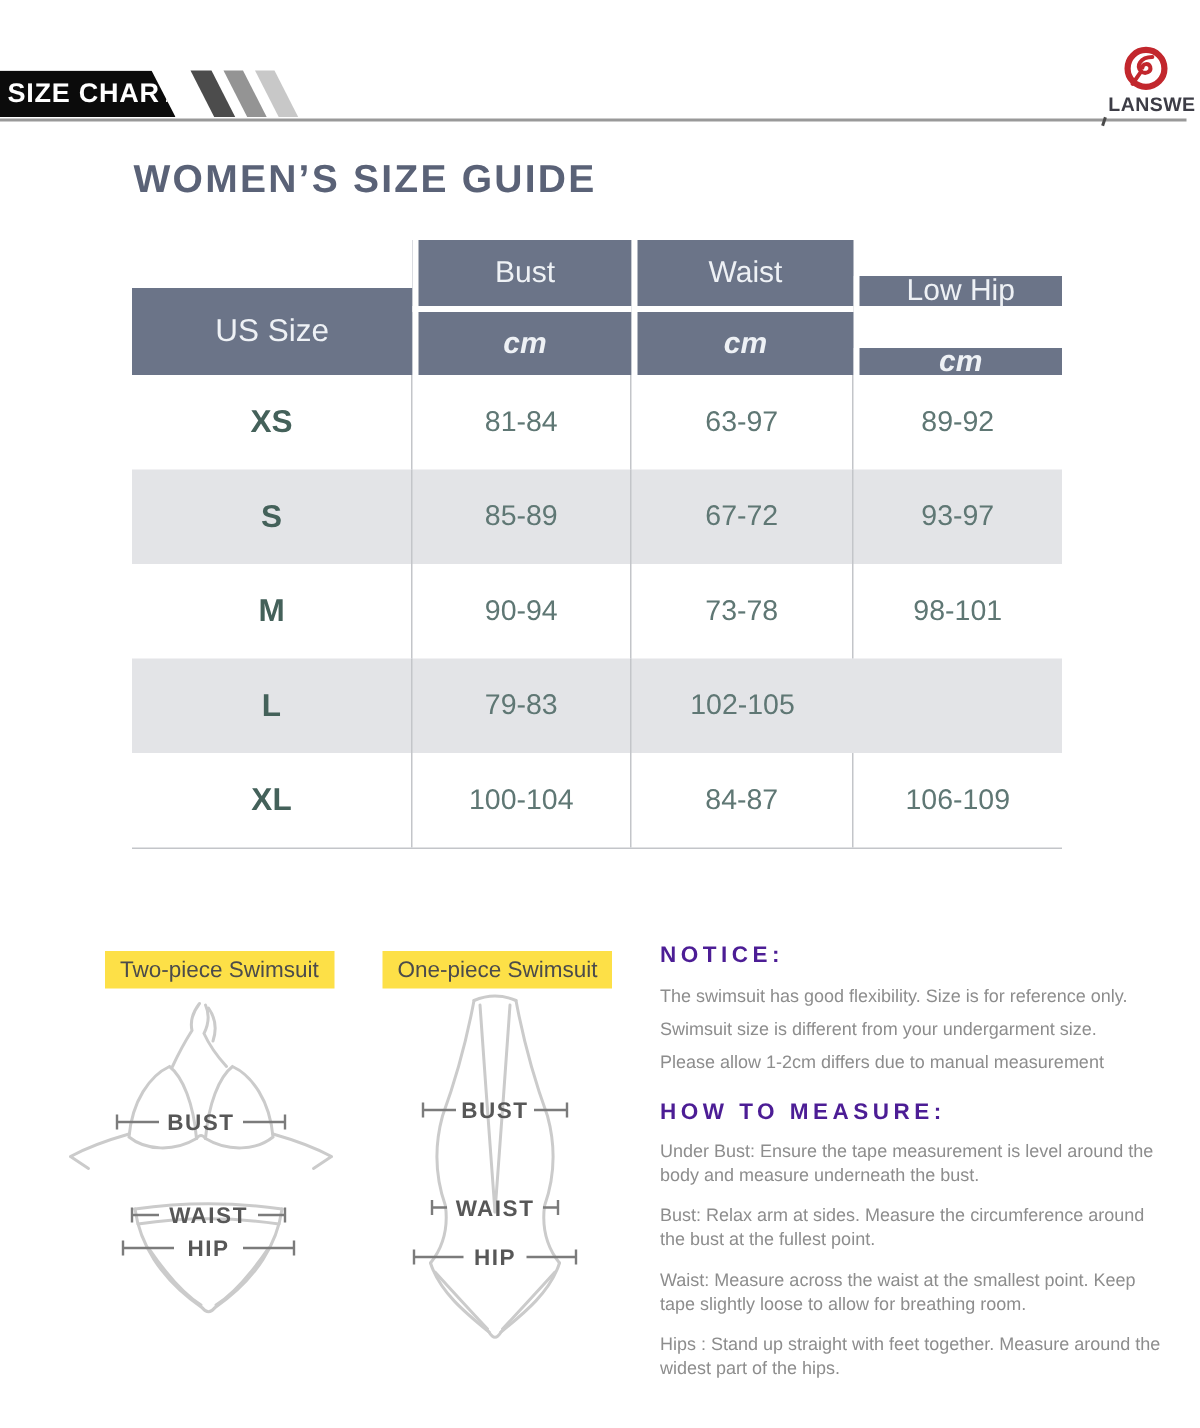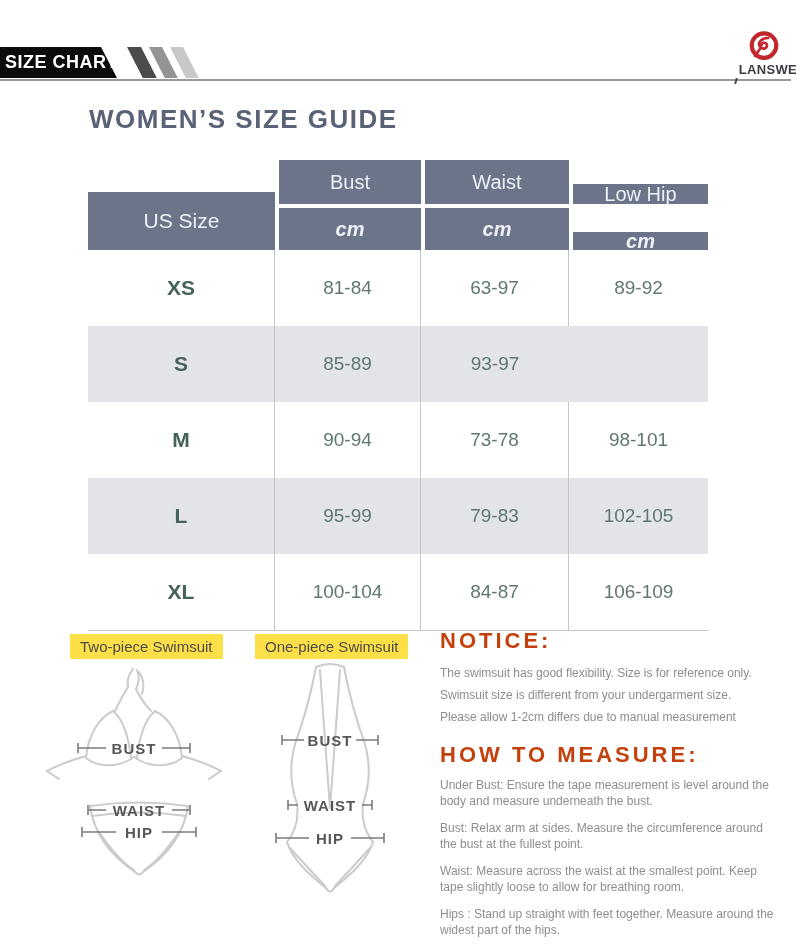--- a/index.html
+++ b/index.html
@@ -33,21 +33,21 @@
 
   
   .size-table { position:absolute; left:88px; top:160px; width:620px; }
   .thead { display:grid; grid-template-columns:187px 146px 148px 139px; grid-template-rows:48px 42px; }
   .th { background:#6b7488; color:#eef1f5; display:flex; align-items:center; justify-content:center; box-sizing:border-box; }
   .th.us { grid-column:1; grid-row:1 / span 2; font-size:21px;margin-top:32px; }
   .th.c2 { grid-column:2; } .th.c3 { grid-column:3; } .th.c4 { grid-column:4;margin-top:24px; }
   .th.r1 { grid-row:1; font-size:20px; border-bottom:4px solid #fff; }
   .th.r2 { grid-row:2; font-size:20px; font-style:italic; font-weight:700; }
   .th.c2,.th.c3,.th.c4 { border-left:4px solid #fff; }
-  .trow { display:grid; grid-template-columns:187px 146px 148px 139px; height:76px; }
+  .trow { display:grid; grid-template-columns:187px 146px 148px 139px; height:63px; }
   .trow.alt { background:#e3e4e7; }
   .td { display:flex; align-items:center; justify-content:center; box-sizing:border-box; }
   .td:not(:last-child) { border-right:1px solid #c3c5c9; }
   .td.size { font-size:21px; font-weight:700; color:#44615a; }
   .td.val { font-size:19px; color:#5f7774;text-align:center; }
   .tbody { border-bottom:1px solid #c3c5c9; }
 
   
   .diagram-label {
     position:absolute; background:#fde047; color:#4b4b4b; font-size:15px;
@@ -57,21 +57,21 @@
   .label-one { left:255px; top:634px; }
   .svg-two { position:absolute; left:42px; top:666px; }
   .svg-one { position:absolute; left:252px; top:660px; }
   .suit { stroke:#cbcbcb; stroke-width:2; fill:none; stroke-linecap:round; }
   .meas { stroke:#7b7b7b; stroke-width:1.6; fill:none; }
   .mlabel { fill:#575757; font-size:15px; font-weight:700; letter-spacing:1px; text-anchor:middle;
             font-family:"Liberation Sans", sans-serif; }
 
   
   .info { position:absolute; left:440px; top:628px; width:352px; }
-  .info-heading { font-size:22px; font-weight:700; color:#c2410c; letter-spacing:3px; margin:0 0 8px 0; }
+  .info-heading { font-size:15px; font-weight:700; color:#4c1d95; letter-spacing:3px; margin:0 0 8px 0; }
   .info-heading.htm { margin:14px 0 9px 0; }
   .notice-line { font-size:12px; color:#8d8d8d; line-height:22px; white-space:nowrap; }
   .para { font-size:12px; color:#8d8d8d; line-height:16px; width:340px; margin-bottom:11px; }
 </style>
 </head>
 <body>
 
 <div class="canvas">
 
   <div class="banner-group">
@@ -107,31 +107,31 @@
     <div class="tbody">
       <div class="trow">
         <div class="td size">XS</div>
         <div class="td val">81-84</div>
         <div class="td val">63-97</div>
         <div class="td val">89-92</div>
       </div>
       <div class="trow alt">
         <div class="td size">S</div>
         <div class="td val">85-89</div>
+        <div class="td val">67-72</div>
         <div class="td val">93-97</div>
       </div>
       <div class="trow">
         <div class="td size">M</div>
         <div class="td val">90-94</div>
         <div class="td val">73-78</div>
         <div class="td val">98-101</div>
       </div>
       <div class="trow alt">
         <div class="td size">L</div>
-        <div class="td val">95-99</div>
         <div class="td val">79-83</div>
         <div class="td val">102-105</div>
       </div>
       <div class="trow">
         <div class="td size">XL</div>
         <div class="td val">100-104</div>
         <div class="td val">84-87</div>
         <div class="td val">106-109</div>
       </div>
     </div>

